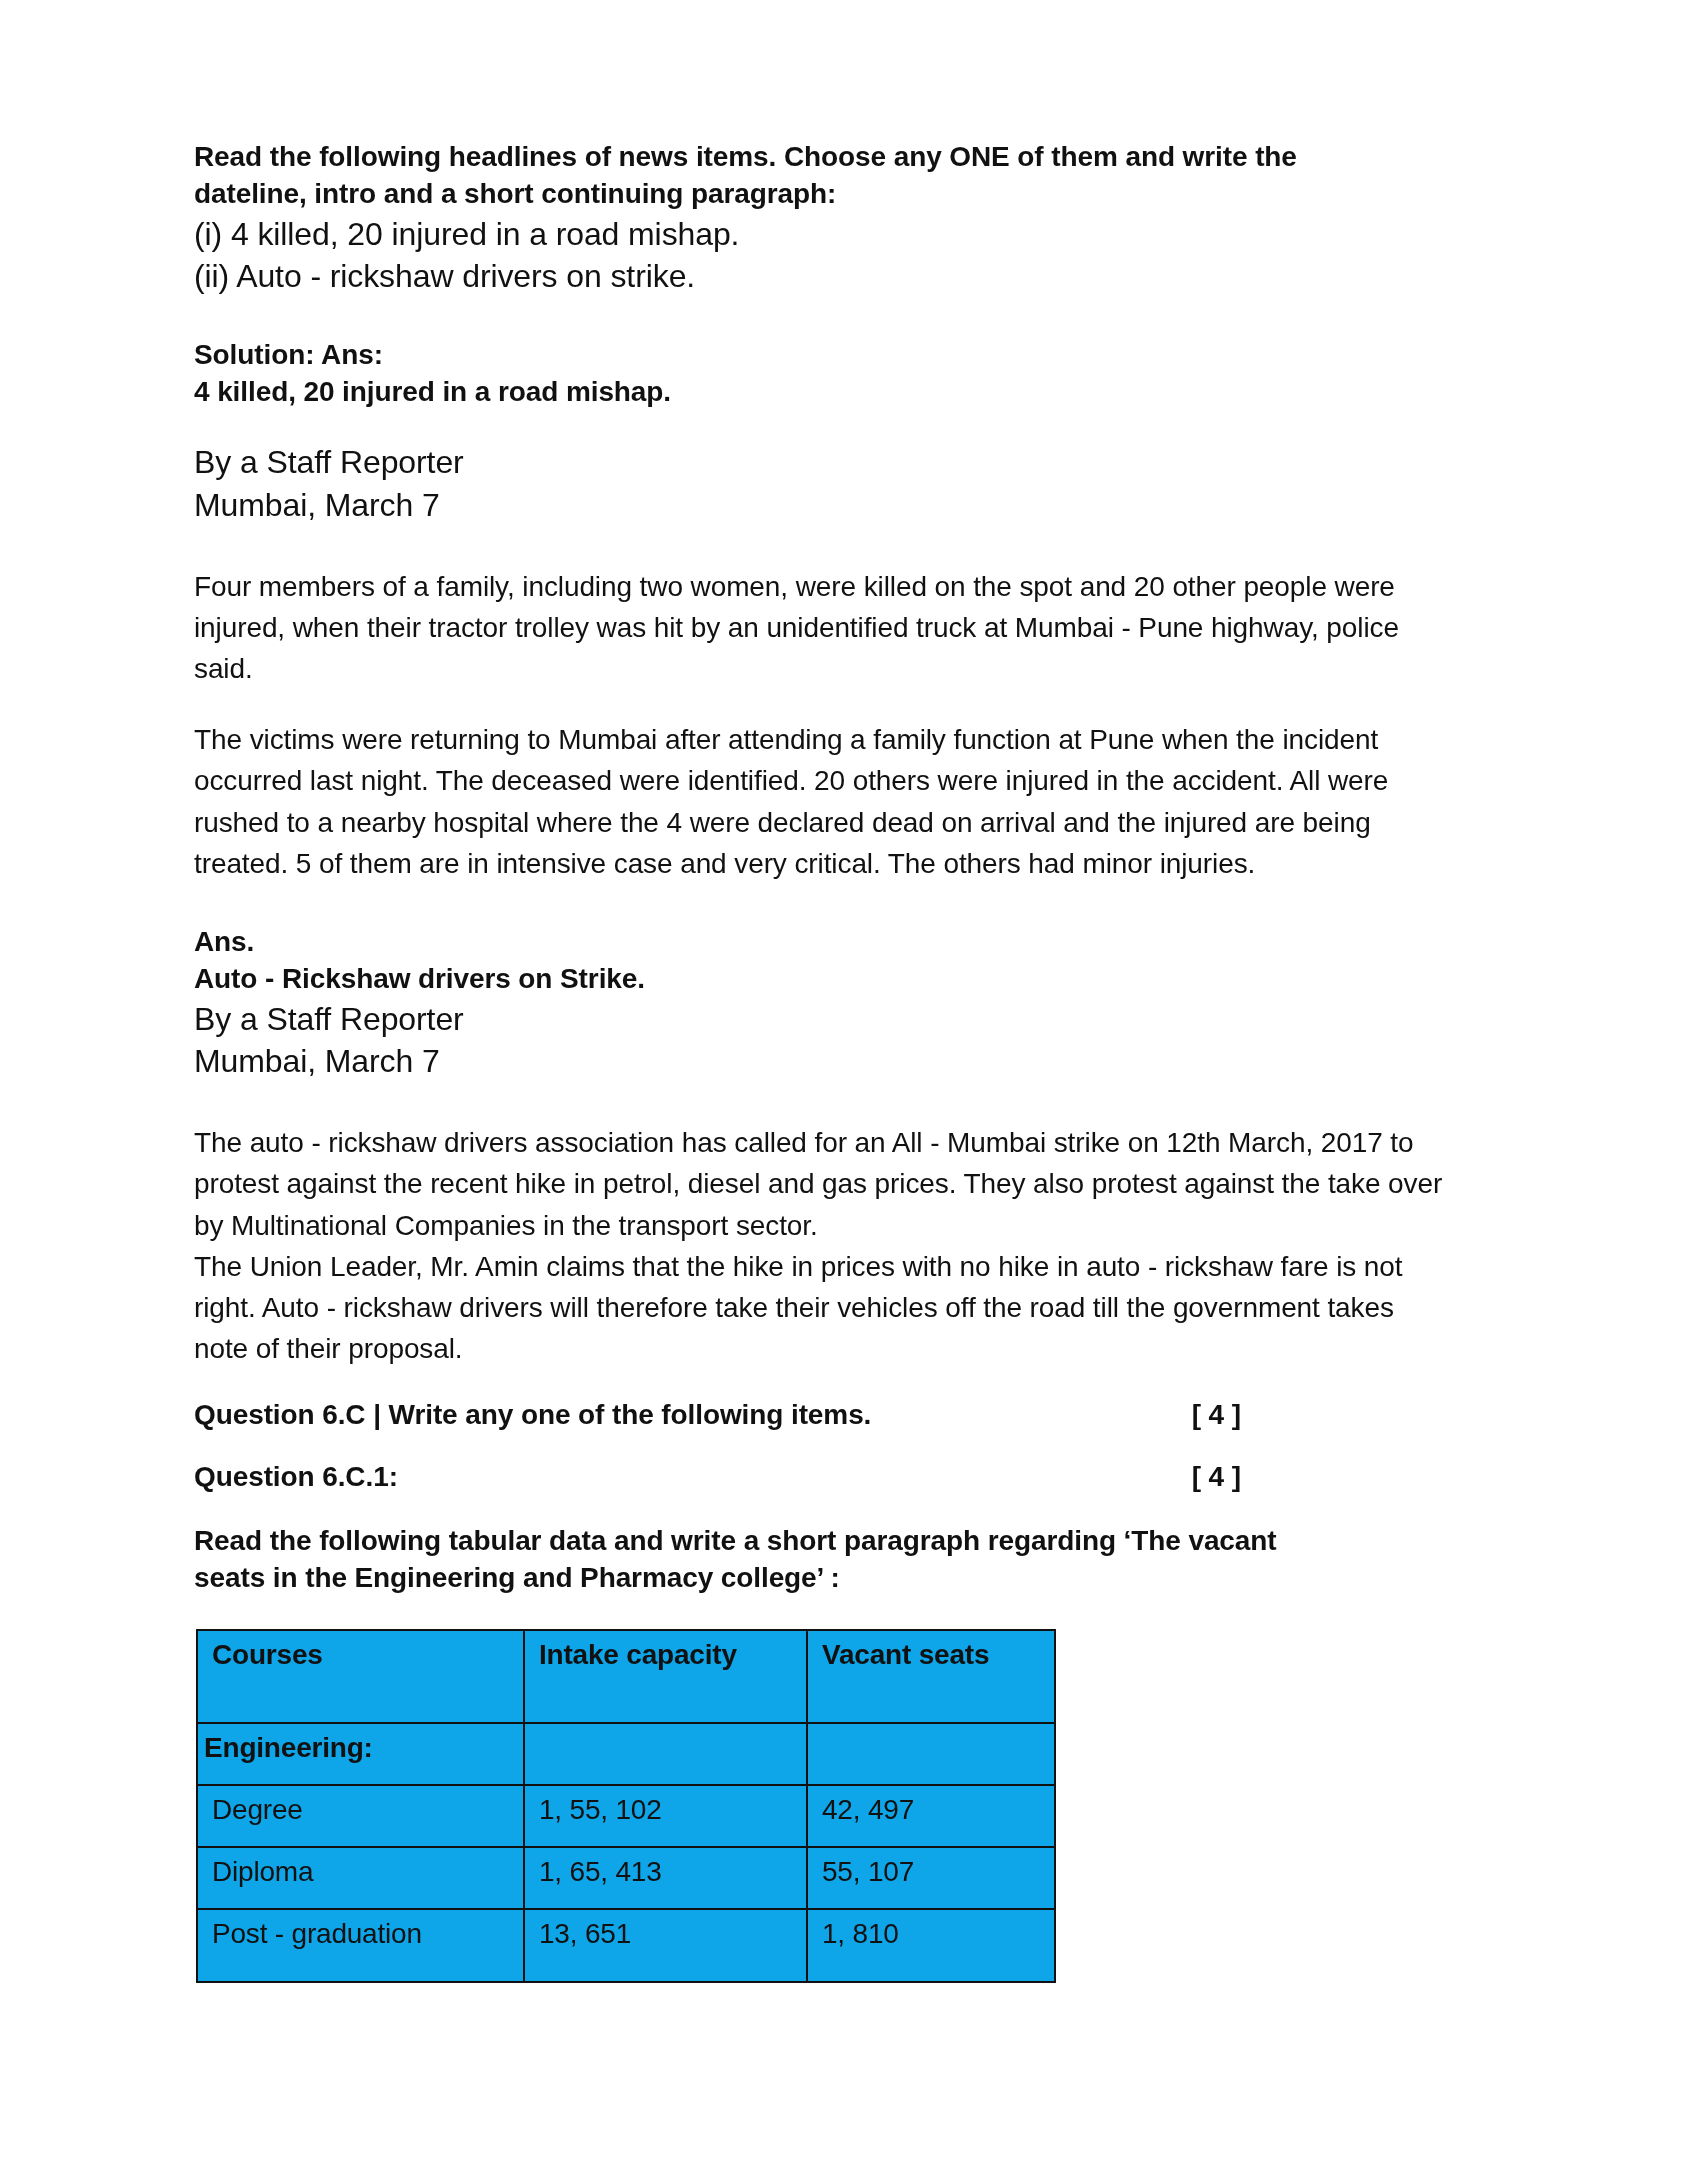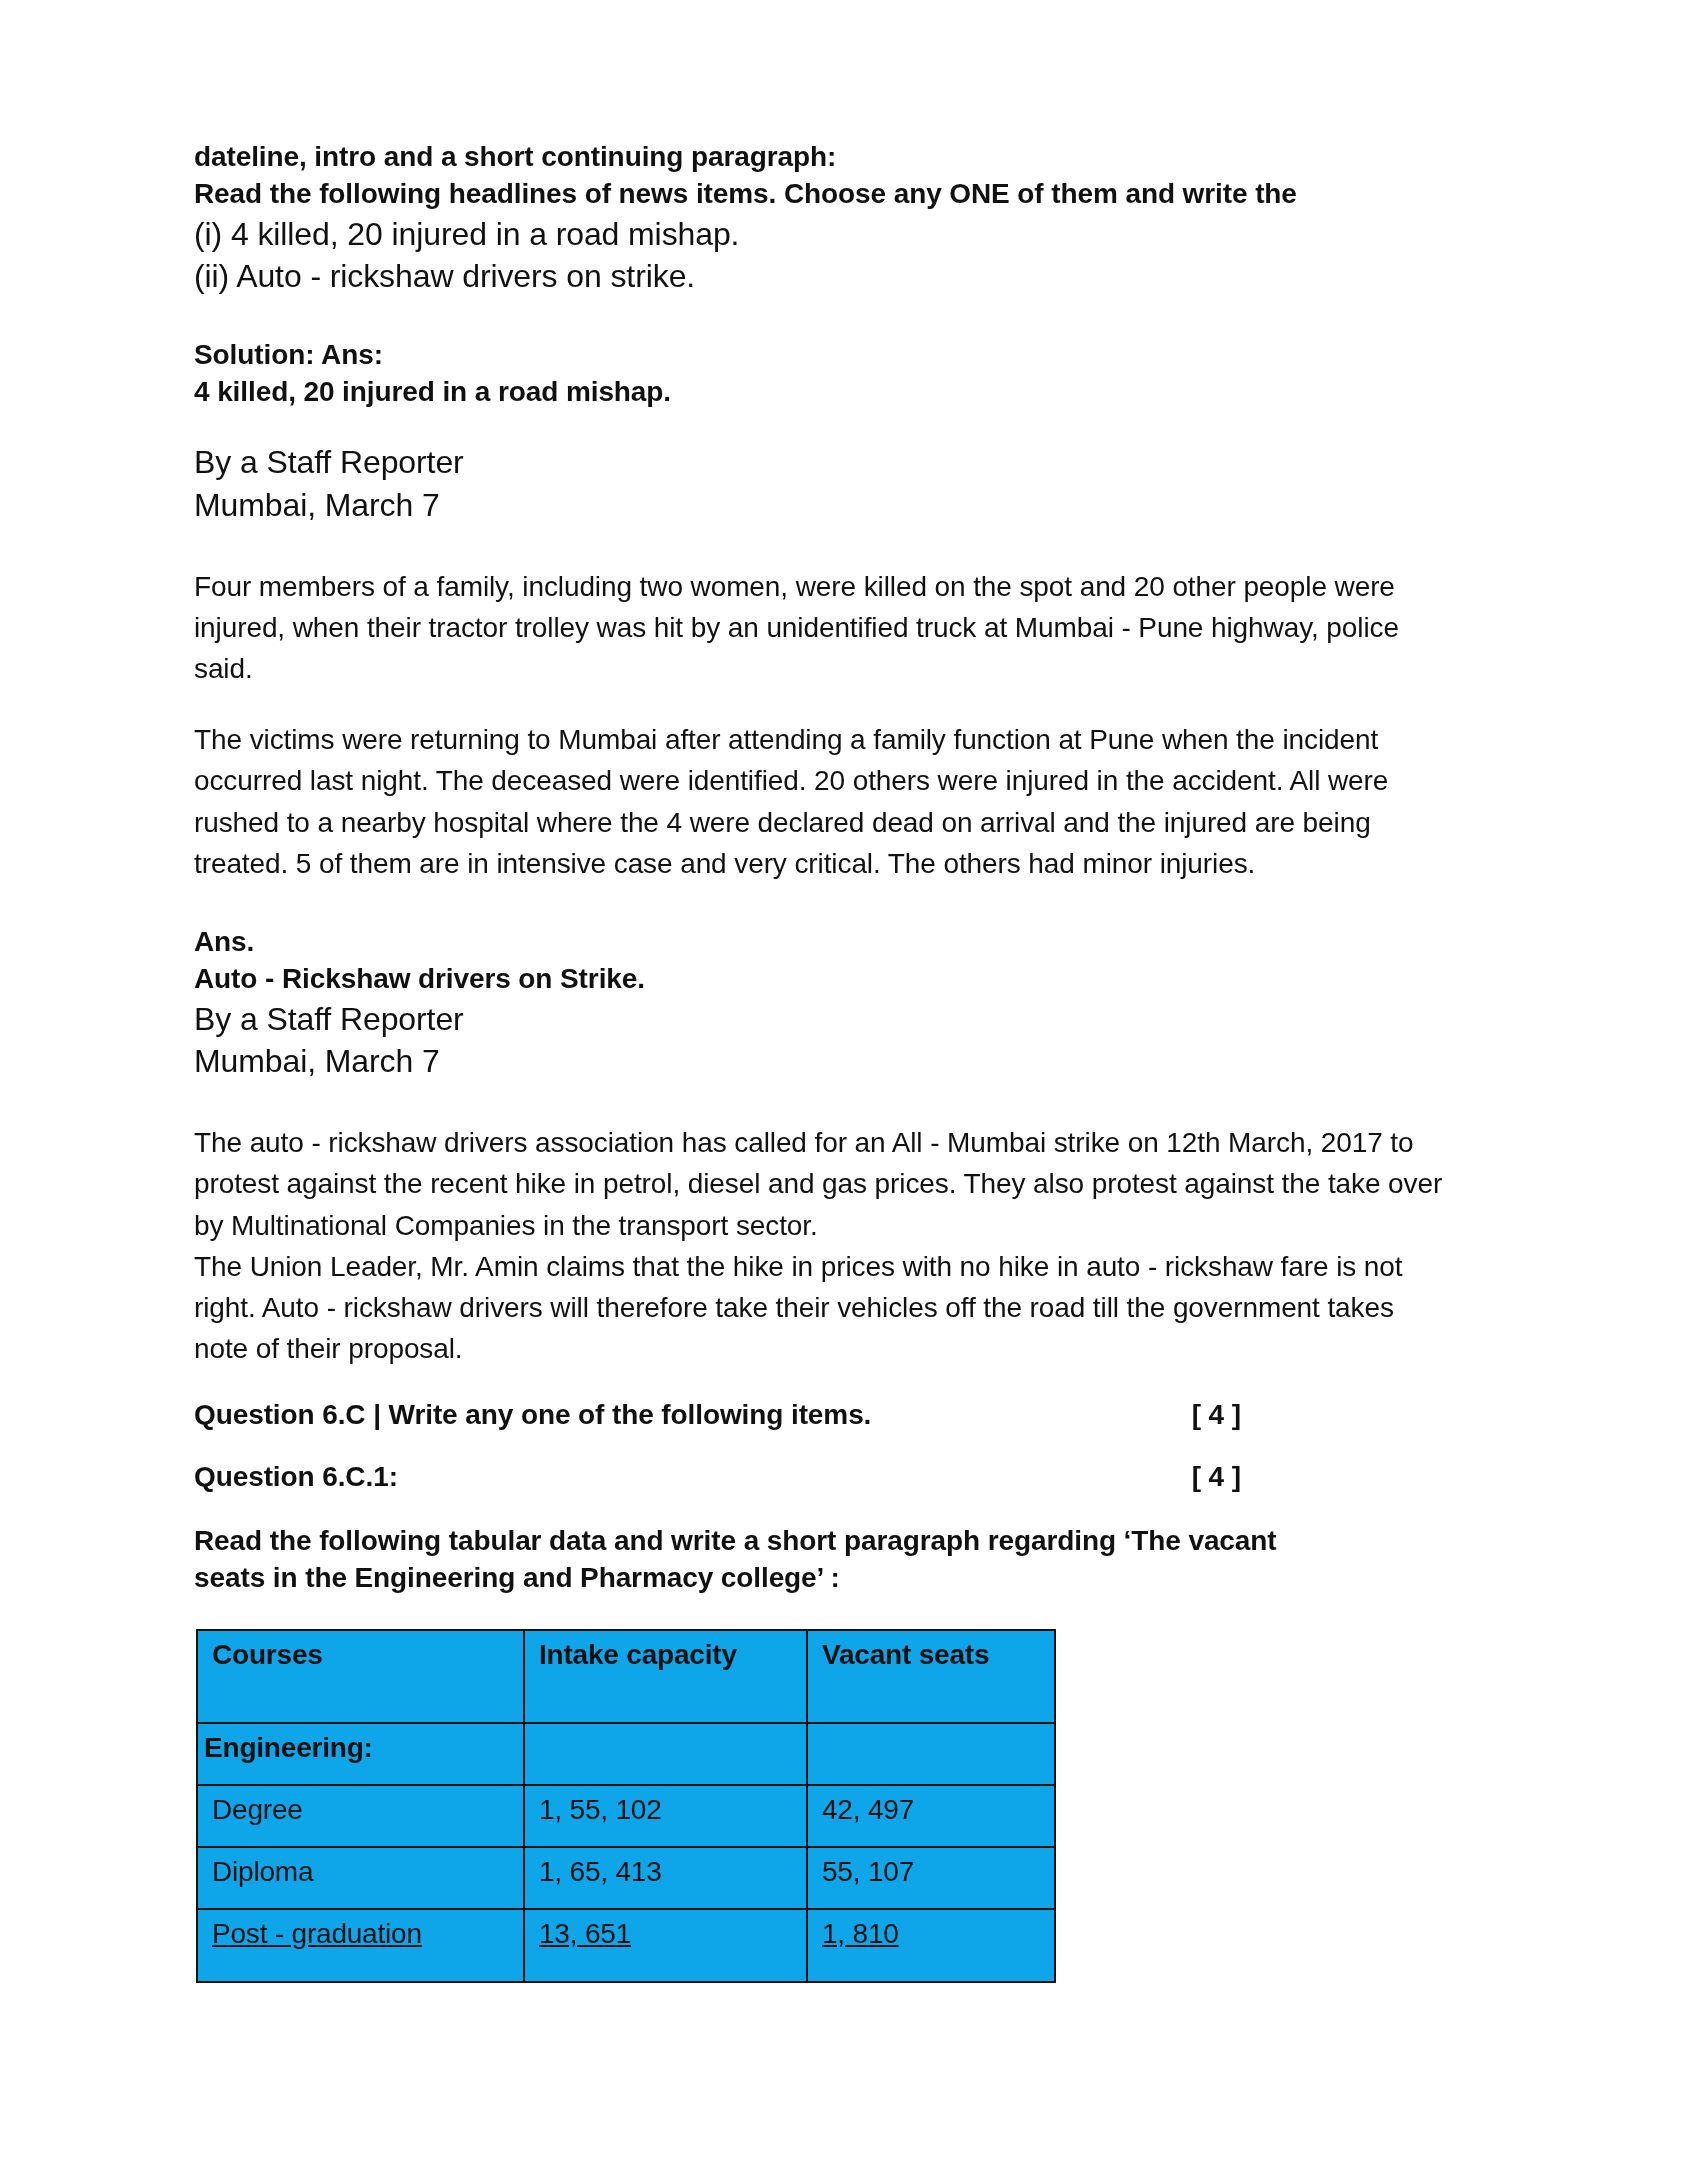--- a/index.html
+++ b/index.html
@@ -77,33 +77,33 @@
     text-align: left;
     vertical-align: top;
     background: #0ea5e9;
   }
   .data-table th {
     font-weight: bold;
     height: 73px;
   }
   .data-table td { font-weight: normal; height: 42px; }
   .data-table td.rowhead { font-weight: bold; padding-left: 6px; }
-  .data-table tr.spacer-row td { height: 53px; text-decoration: underline; }
+  .data-table tr.spacer-row td { height: 53px; }
   .col-a { width: 327px; }
   .col-b { width: 283px; }
   .col-c { width: 248px; }
   .tbl-wrap { margin-left: 2px; }
 </style>
 </head>
 <body>
 
 <div class="page">
 
+  <p class="q-head blk">Read the following headlines of news items. Choose any ONE of them and write the</p>
   <p class="q-head blk">dateline, intro and a short continuing paragraph:</p>
-  <p class="q-head blk">Read the following headlines of news items. Choose any ONE of them and write the</p>
   <p class="plain blk">(i) 4 killed, 20 injured in a road mishap.</p>
   <p class="plain blk">(ii) Auto - rickshaw drivers on strike.</p>
 
   <div class="gap-lg"></div>
 
   <p class="q-head blk">Solution: Ans:</p>
   <p class="q-head blk">4 killed, 20 injured in a road mishap.</p>
 
   <div class="gap-md"></div>
 

